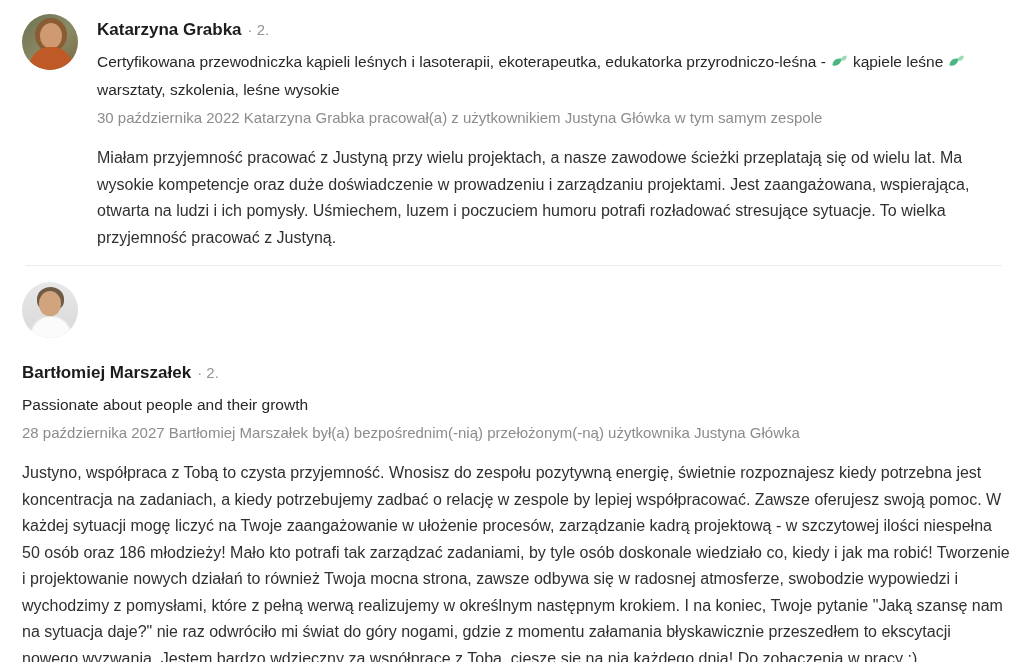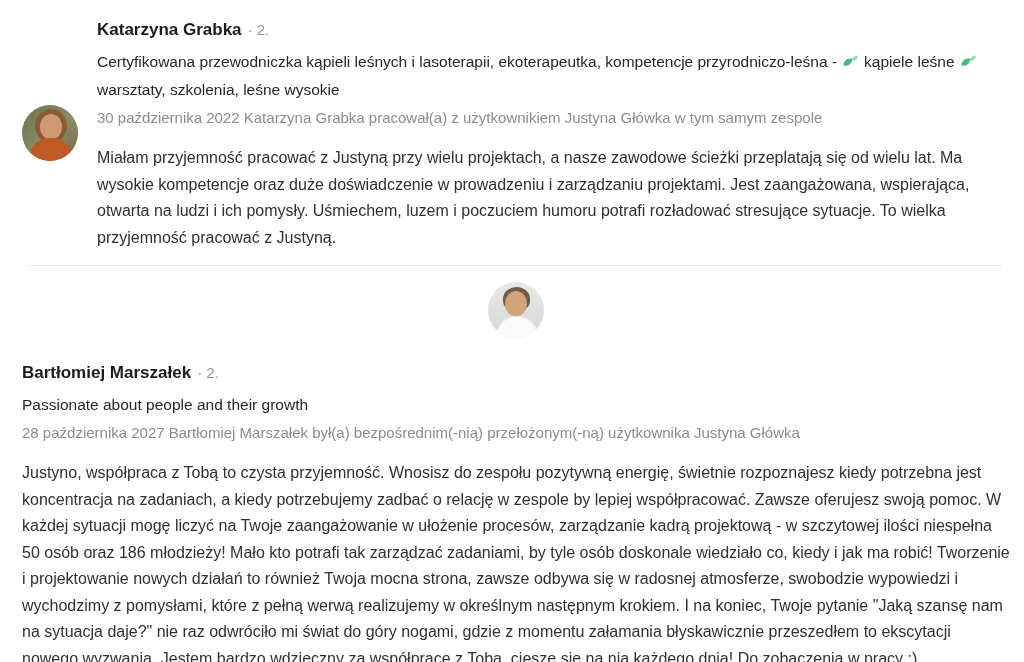--- a/index.html
+++ b/index.html
@@ -3,21 +3,21 @@
 <meta charset="utf-8">
 <style>
   * { margin:0; padding:0; box-sizing:border-box; }
   html,body { width:1024px; height:662px; background:#ffffff; overflow:hidden; }
   body {
     font-family:"Liberation Sans","DejaVu Sans",sans-serif;
     color:#2b2b2b;
     -webkit-font-smoothing:antialiased;
   }
   .list { padding:8px 14px 0 22px; }
-  .item { display:flex; align-items:center; gap:19px; padding:6px 0 14px; }
+  .item { display:flex; align-items:flex-start; gap:19px; padding:6px 0 14px; }
   .item.second { padding-top:16px;flex-direction:column; }
 
   
   .av { position:relative; flex:0 0 56px; width:56px; height:56px; border-radius:50%;
         overflow:hidden; cursor:pointer; }
   .av div { position:absolute; }
   .av1 { background:linear-gradient(135deg,#6d7351 0%,#8b8a67 55%,#77683f 100%); }
   .av1 .hair  { width:32px; height:34px; left:13px; top:4px; border-radius:50%; background:#8a5c33; }
   .av1 .head  { width:22px; height:25px; left:18px; top:9px; border-radius:50% 50% 46% 46%; background:#cf9a72; }
   .av1 .torso { width:46px; height:30px; left:6px; top:33px;
@@ -50,21 +50,21 @@
     <div class="av av1">
       <div class="hair"></div>
       <div class="head"></div>
       <div class="torso"></div>
     </div>
     <div class="content">
       <div class="name-line">
         <span class="name">Katarzyna Grabka</span><span class="degree">· 2.</span>
       </div>
       <div class="headline">
-        <span>Certyfikowana przewodniczka kąpieli leśnych i lasoterapii, ekoterapeutka, kompetencje przyrodniczo-leśna -</span><svg class="leaf" viewBox="0 0 24 20" aria-hidden="true">
+        <span>Certyfikowana przewodniczka kąpieli leśnych i lasoterapii, ekoterapeutka, edukatorka przyrodniczo-leśna -</span><svg class="leaf" viewBox="0 0 24 20" aria-hidden="true">
           <path d="M2 16 C2 9.5 7.5 5 15 6.6 C14.2 14.5 7.5 18.8 2 16 Z" fill="#4cb682"></path>
           <path d="M14 9.2 C14 4.8 18 1.6 22.6 2.6 C22.4 8 18.3 11.2 14 9.2 Z" fill="#9adbb8"></path>
         </svg><span>kąpiele leśne</span><svg class="leaf" viewBox="0 0 24 20" aria-hidden="true">
           <path d="M2 16 C2 9.5 7.5 5 15 6.6 C14.2 14.5 7.5 18.8 2 16 Z" fill="#4cb682"></path>
           <path d="M14 9.2 C14 4.8 18 1.6 22.6 2.6 C22.4 8 18.3 11.2 14 9.2 Z" fill="#9adbb8"></path>
         </svg><span>warsztaty, szkolenia, leśne wysokie</span>
       </div>
       <div class="context">30 października 2022 Katarzyna Grabka pracował(a) z użytkownikiem Justyna Główka w tym samym zespole</div>
       <div class="body-text">Miałam przyjemność pracować z Justyną przy wielu projektach, a nasze zawodowe ścieżki przeplatają się od wielu lat. Ma wysokie kompetencje oraz duże doświadczenie w prowadzeniu i zarządzaniu projektami. Jest zaangażowana, wspierająca, otwarta na ludzi i ich pomysły. Uśmiechem, luzem i poczuciem humoru potrafi rozładować stresujące sytuacje. To wielka przyjemność pracować z Justyną.</div>
     </div>

